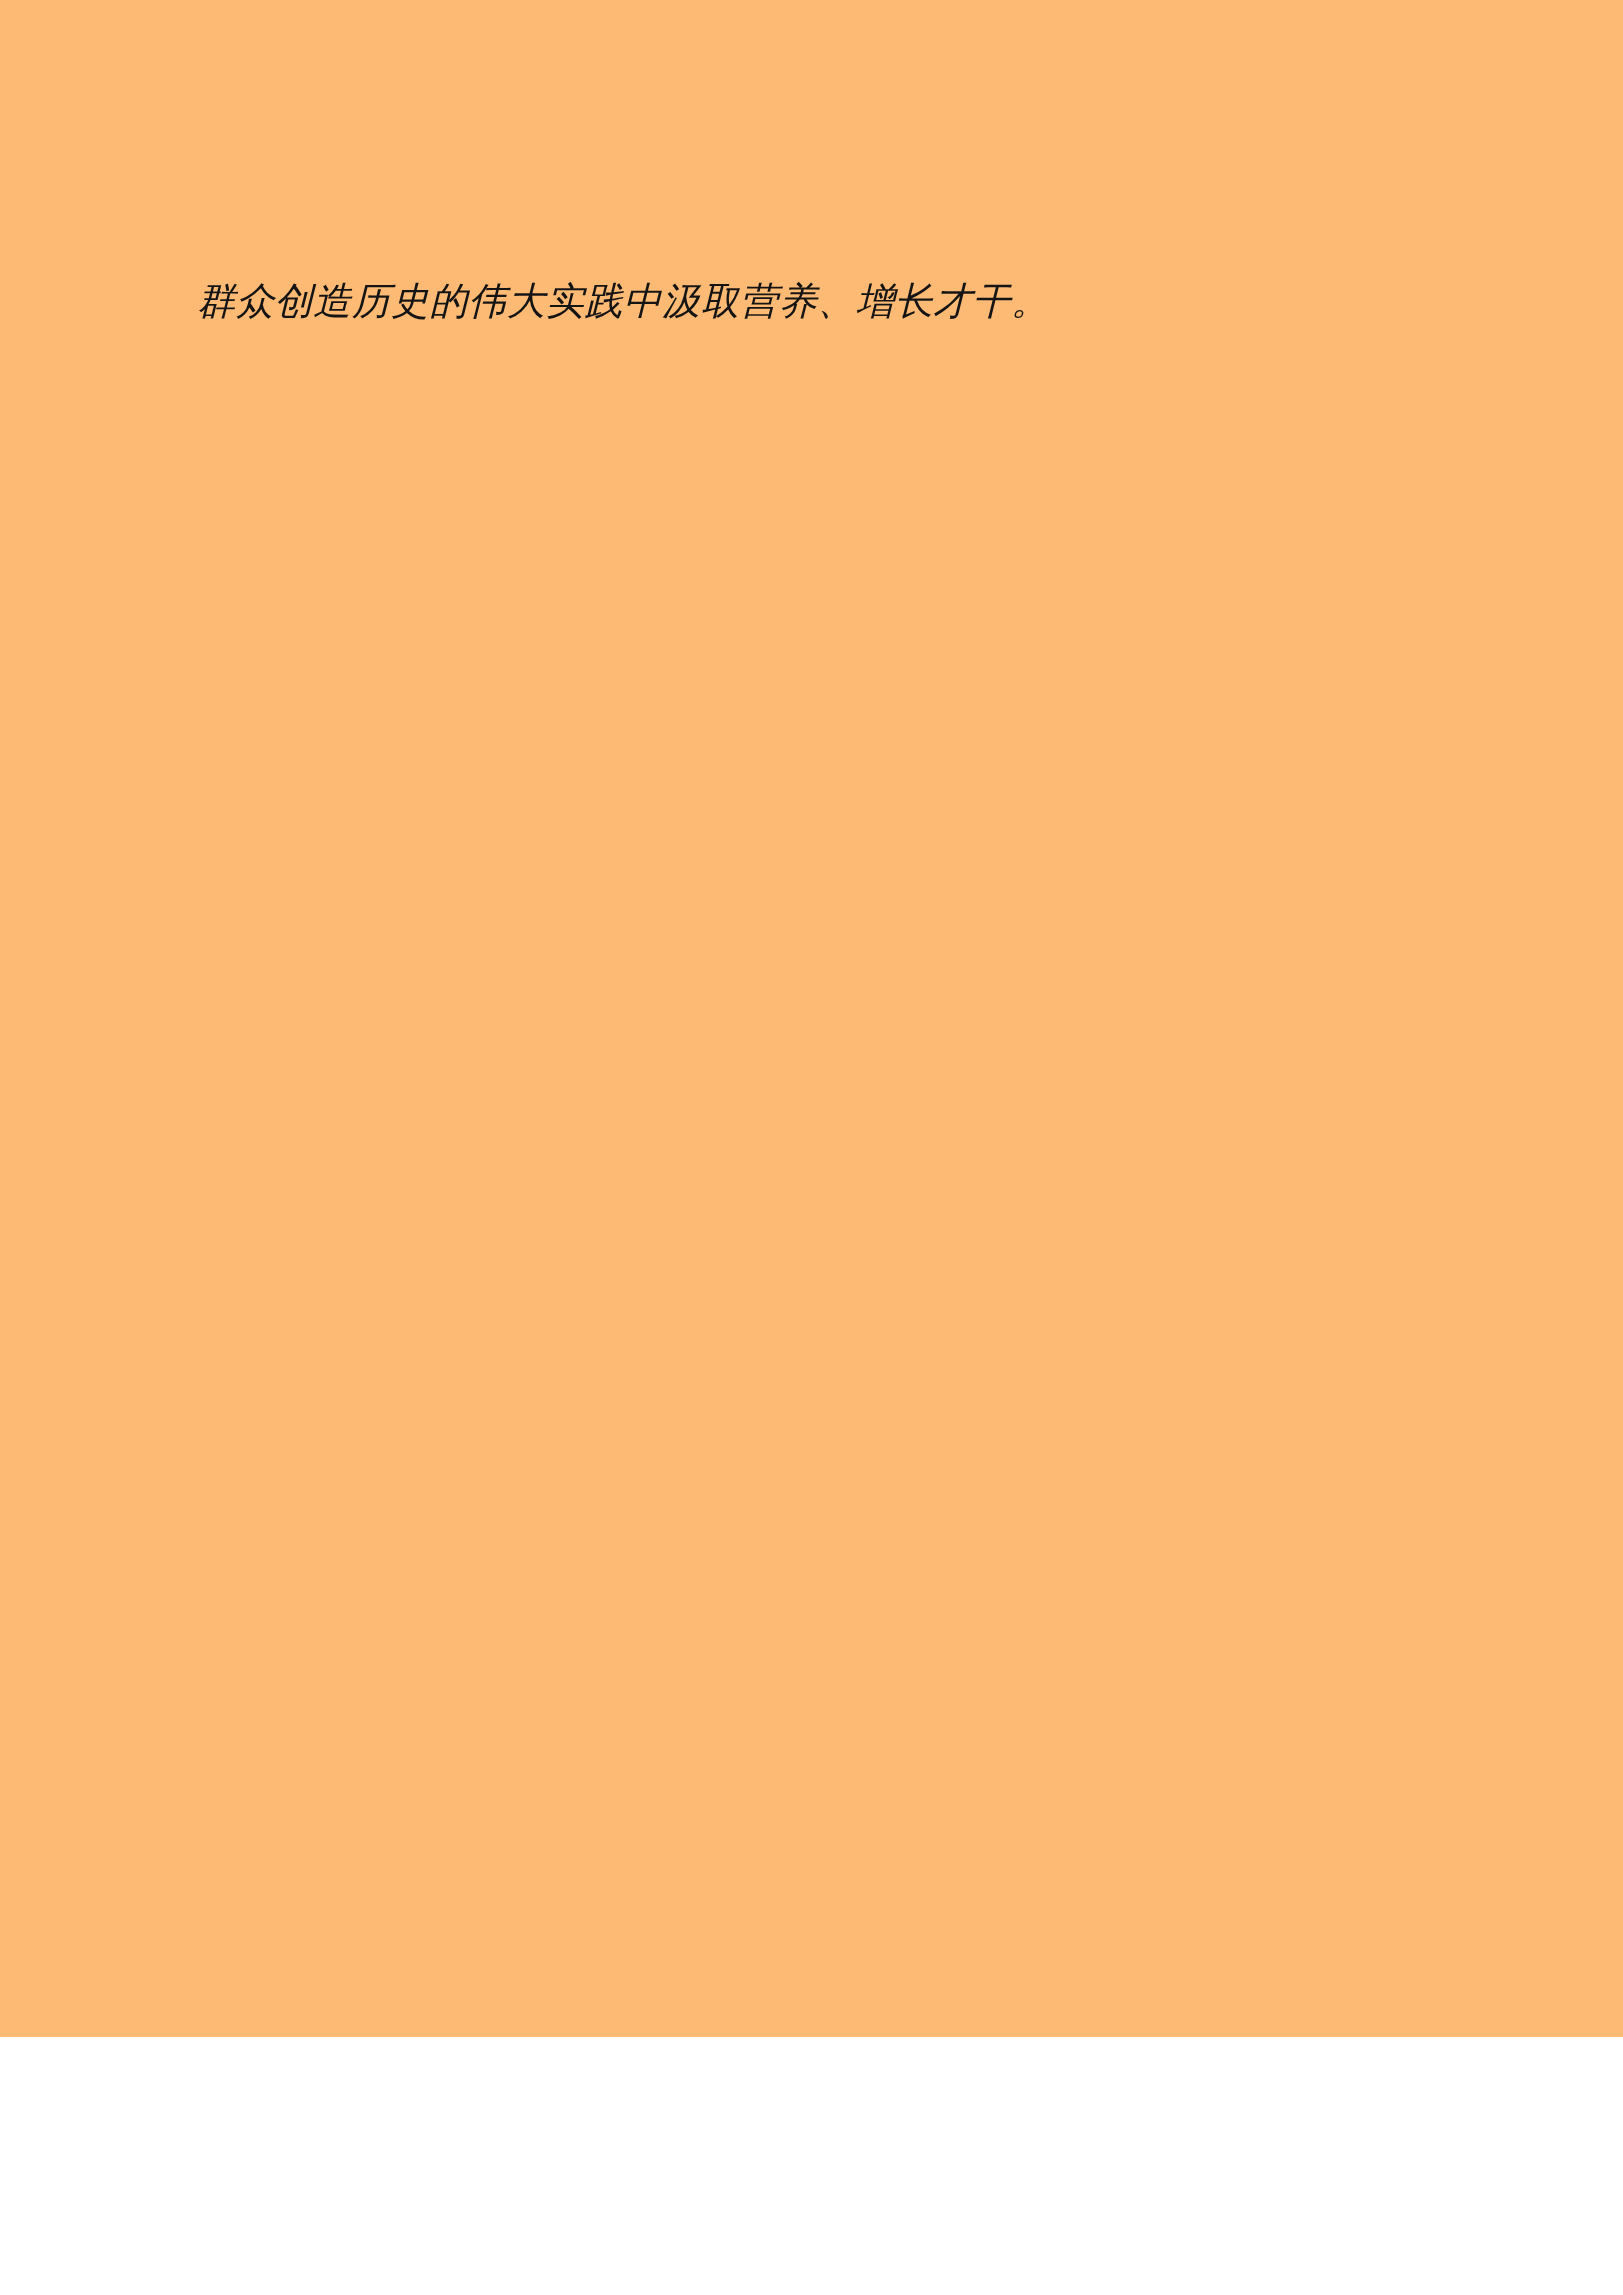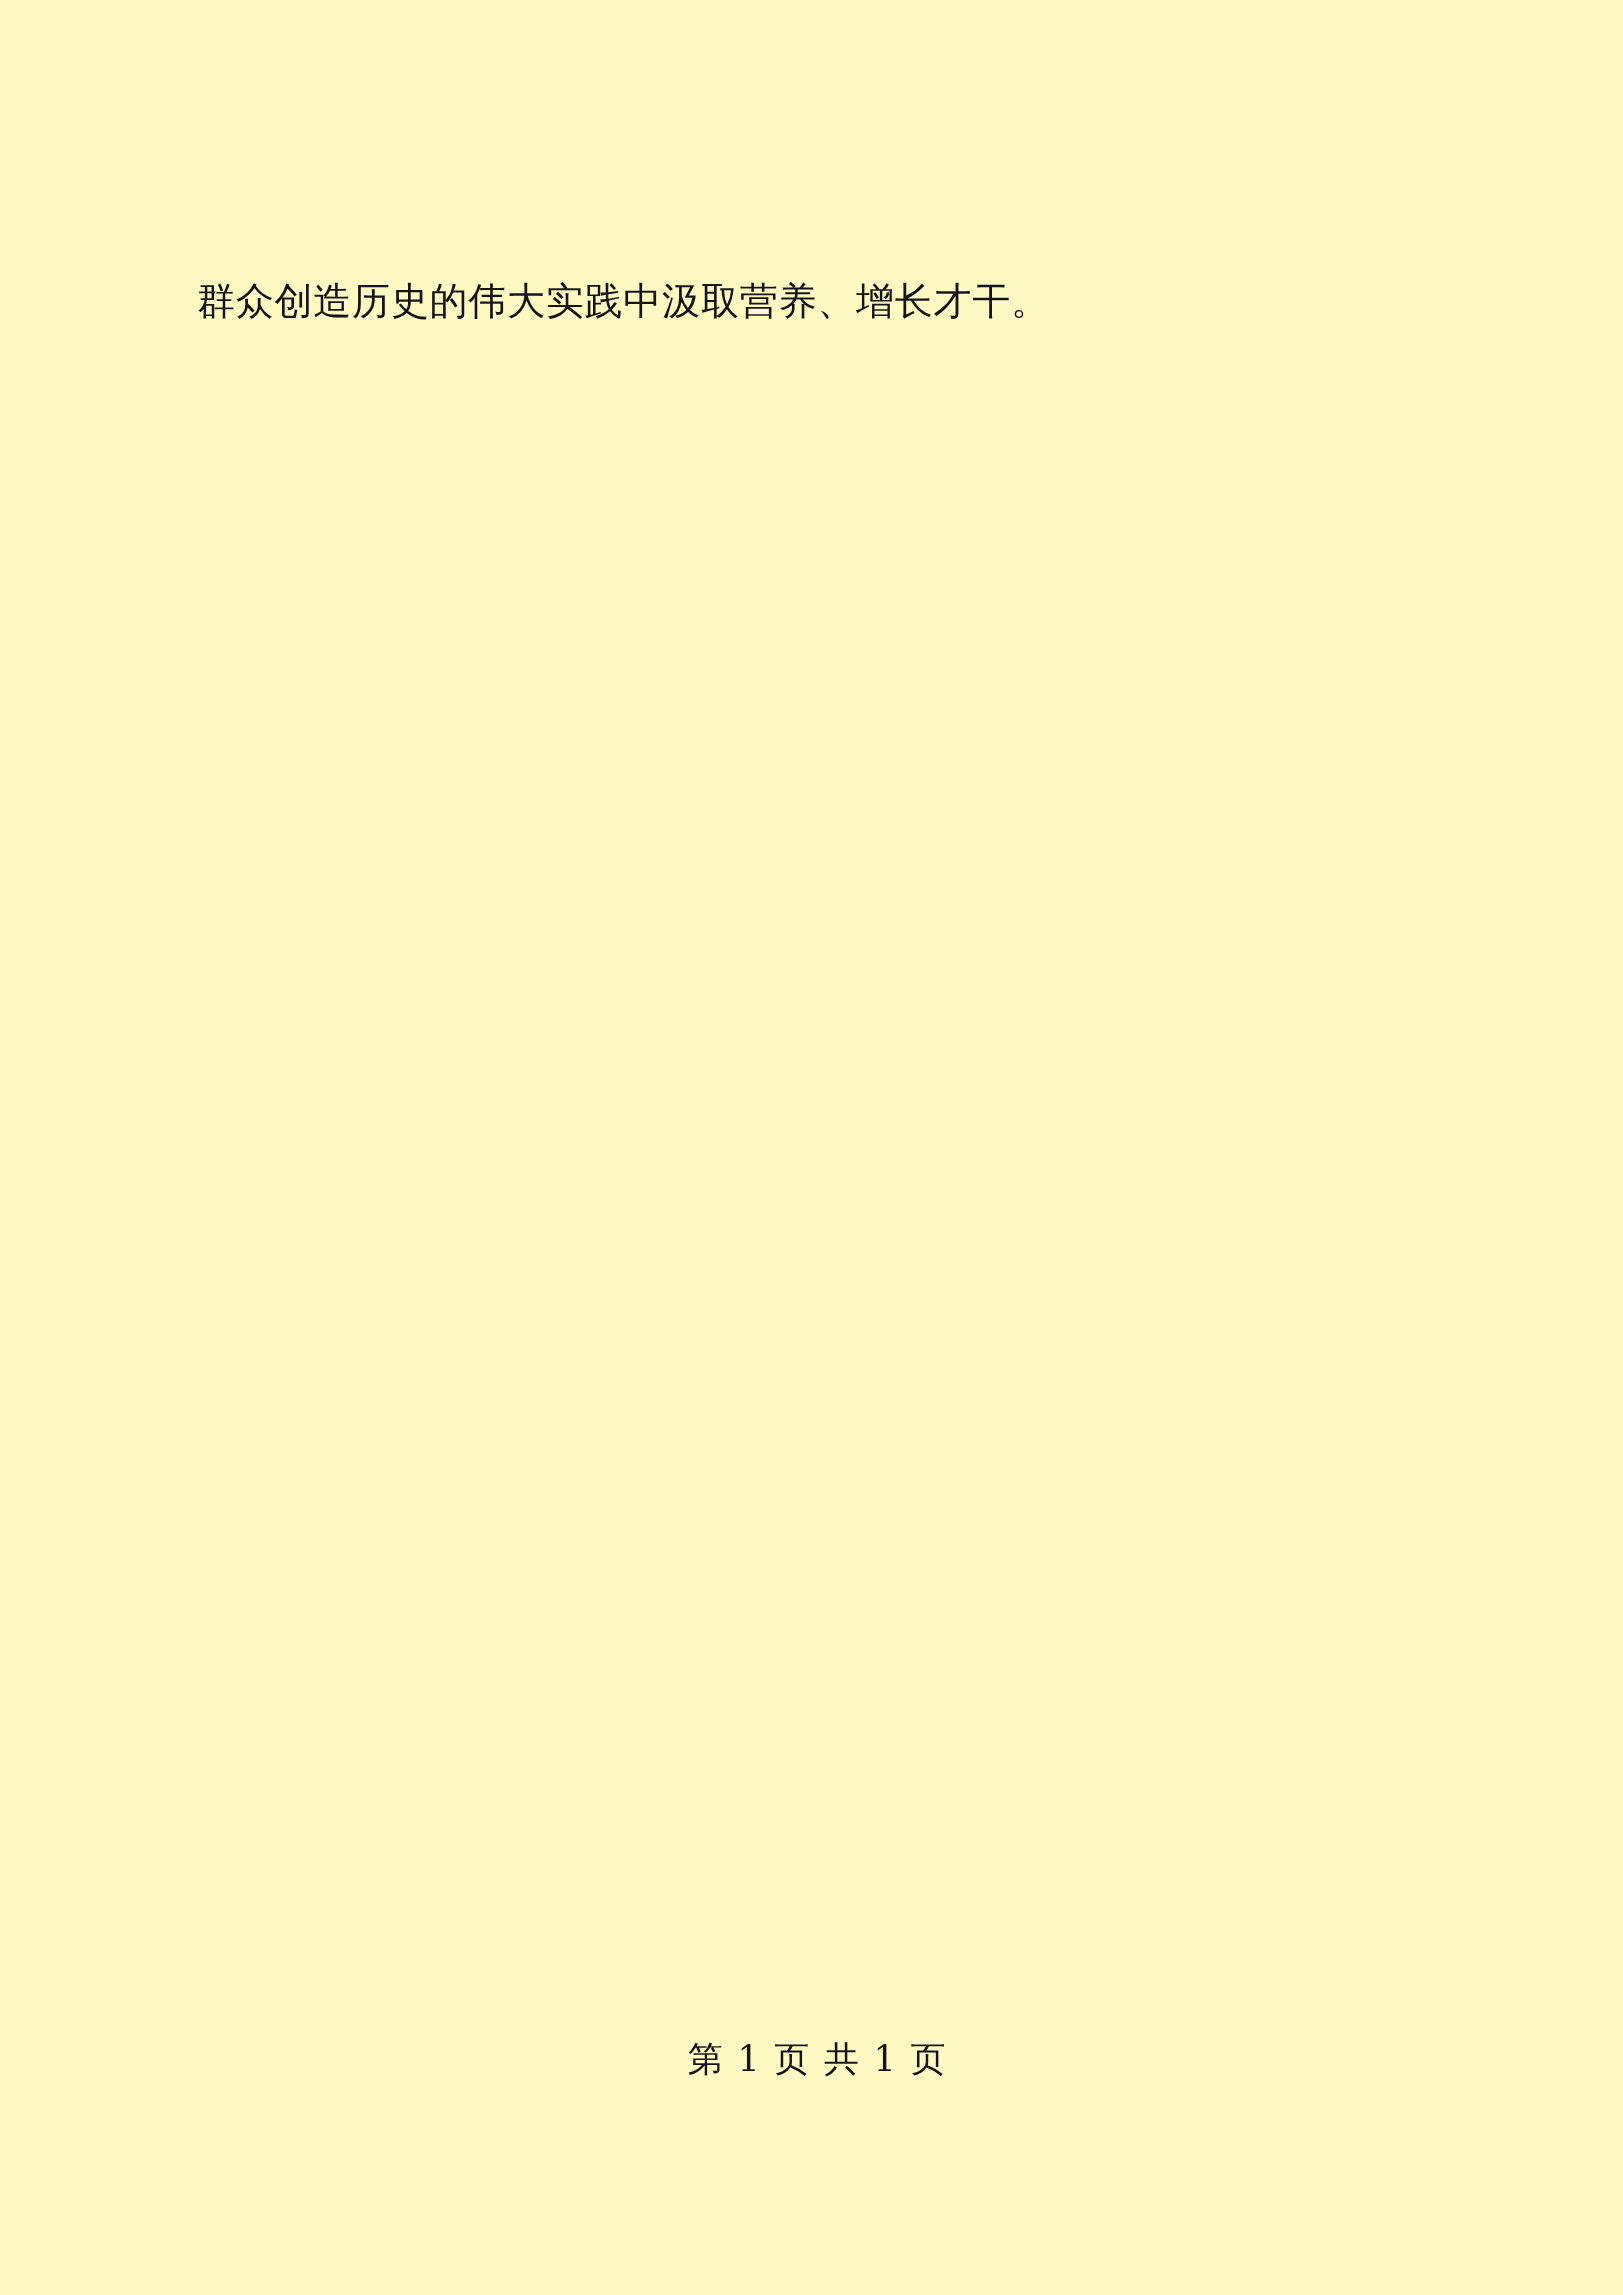--- a/index.html
+++ b/index.html
@@ -7,24 +7,25 @@
     padding: 0;
     background: #ffffff;
   }
   body {
     font-family: "DejaVu Serif", "Liberation Serif", serif;
     color: #111111;
   }
   .page {
     position: relative;
     width: 1623px;
-    height: 2295px;
-    background: #fef9c3;
+    height: 2037px;
+    background: #fdba74;
     box-sizing: border-box;
     overflow: hidden;
+    font-style: italic;
   }
   .content {
     position: absolute;
     left: 197px;
     top: 269px;
     width: 1234px;
   }
   .para {
     font-size: 38px;
     line-height: 1.72;

